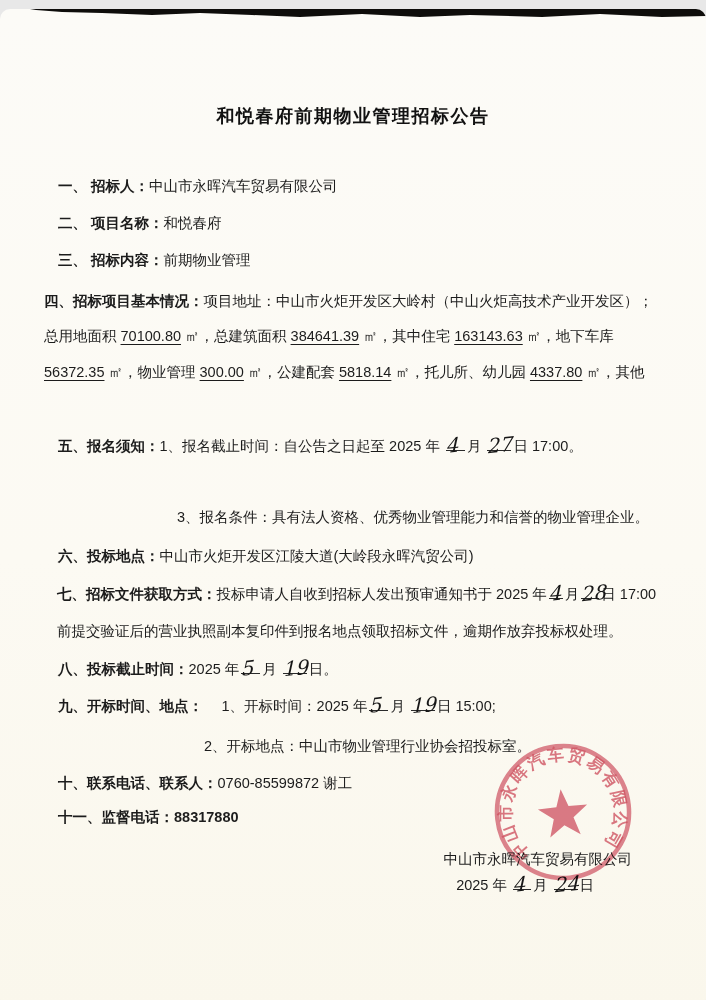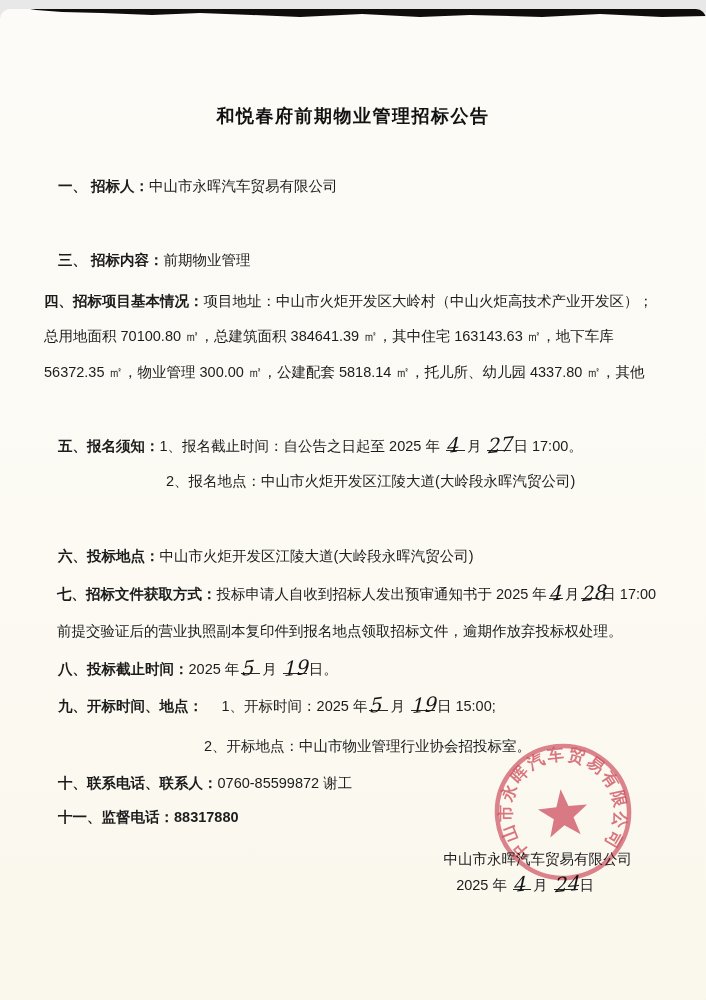--- a/index.html
+++ b/index.html
@@ -10,21 +10,21 @@
     color:#1c1c1c;overflow:hidden;border-radius:10px;
   }
   .scan-edge{position:absolute;top:0;left:0;width:706px;height:12px;}
   .title{
     position:absolute;top:95px;left:0;width:100%;text-align:center;
     font-size:18px;font-weight:bold;letter-spacing:1.5px;color:#111;
   }
   .line{position:absolute;font-size:14.5px;white-space:nowrap;line-height:20px;}
   .seg-p{font-weight:normal;}
   .seg-b{font-weight:bold;}
-  .seg-u{text-underline-offset:3px;}
+  .seg-u{text-decoration:underline;text-underline-offset:3px;}
   .blank{
     display:inline-block;position:relative;height:14px;vertical-align:baseline;
     border-bottom:1.4px solid #2a2a2a;margin:0 2px;
   }
   .hw{
     position:absolute;left:1px;bottom:-5px;
     font-family:"DejaVu Serif",serif;font-style:italic;font-weight:500;
     font-size:20px;line-height:20px;color:#161616;
     transform:rotate(-6deg) skewX(-8deg);transform-origin:50% 80%;
     white-space:nowrap;
@@ -41,28 +41,29 @@
 
 <div class="page">
 
   <svg class="scan-edge" viewBox="0 0 706 12" preserveAspectRatio="none" aria-hidden="true">
     <polygon fill="#0e0d0b" points="30,0 706,0 706,7 662,8 600,5 542,8 470,6 420,8 362,5 300,8 252,6 200,4 152,6 102,4 62,3 36,1"></polygon>
   </svg>
 
   <div class="title">和悦春府前期物业管理招标公告</div>
 
   <div class="line" style="left:58px;top:167px"><span class="seg-b">一、 </span><span class="seg-b">招标人：</span><span class="seg-p">中山市永晖汽车贸易有限公司</span></div>
+  <div class="line" style="left:58px;top:204px"><span class="seg-b">二、 </span><span class="seg-b">项目名称：</span><span class="seg-p">和悦春府</span></div>
   <div class="line" style="left:58px;top:241px"><span class="seg-b">三、 </span><span class="seg-b">招标内容：</span><span class="seg-p">前期物业管理</span></div>
 
   <div class="line" style="left:44px;top:282px"><span class="seg-b">四、</span><span class="seg-b">招标项目基本情况：</span><span class="seg-p">项目地址：中山市火炬开发区大岭村（中山火炬高技术产业开发区）；</span></div>
   <div class="line" style="left:44px;top:317px"><span class="seg-p">总用地面积 </span><span class="seg-u">70100.80</span><span class="seg-p"> ㎡，总建筑面积 </span><span class="seg-u">384641.39</span><span class="seg-p"> ㎡，其中住宅 </span><span class="seg-u">163143.63</span><span class="seg-p"> ㎡，地下车库</span></div>
   <div class="line" style="left:44px;top:353px"><span class="seg-u">56372.35</span><span class="seg-p"> ㎡，物业管理 </span><span class="seg-u">300.00</span><span class="seg-p"> ㎡，公建配套 </span><span class="seg-u">5818.14</span><span class="seg-p"> ㎡，托儿所、幼儿园 </span><span class="seg-u">4337.80</span><span class="seg-p"> ㎡，其他</span></div>
 
   <div class="line" style="left:58px;top:427px"><span class="seg-b">五、</span><span class="seg-b">报名须知：</span><span class="seg-p">1、报名截止时间：自公告之日起至 2025 年 </span><span class="blank" style="width: 19px;"><span class="hw">4</span></span><span class="seg-p">月 </span><span class="blank" style="width: 24px;"><span class="hw">27</span></span><span class="seg-p">日 17:00。</span></div>
-  <div class="line" style="left:166px;top:462px"><span class="seg-p">2、报名地点：中山市火炬开发区江陵大道(大岭段永晖汽贸公司)</span></div>
+  <div class="line" style="left:177px;top:498px"><span class="seg-p">3、报名条件：具有法人资格、优秀物业管理能力和信誉的物业管理企业。</span></div>
 
   <div class="line" style="left:58px;top:537px"><span class="seg-b">六、</span><span class="seg-b">投标地点：</span><span class="seg-p">中山市火炬开发区江陵大道(大岭段永晖汽贸公司)</span></div>
 
   <div class="line" style="left:57px;top:575px"><span class="seg-b">七、</span><span class="seg-b">招标文件获取方式：</span><span class="seg-p">投标申请人自收到招标人发出预审通知书于 2025 年</span><span class="blank" style="width: 14px;"><span class="hw">4</span></span><span class="seg-p">月</span><span class="blank" style="width: 18px;"><span class="hw">28</span></span><span class="seg-p">日 17:00</span></div>
   <div class="line" style="left:57px;top:612px"><span class="seg-p">前提交验证后的营业执照副本复印件到报名地点领取招标文件，逾期作放弃投标权处理。</span></div>
 
   <div class="line" style="left:58px;top:650px"><span class="seg-b">八、</span><span class="seg-b">投标截止时间：</span><span class="seg-p">2025 年</span><span class="blank" style="width: 19px;"><span class="hw">5</span></span><span class="seg-p">月 </span><span class="blank" style="width: 24px;"><span class="hw">19</span></span><span class="seg-p">日。</span></div>
 
   <div class="line" style="left:58px;top:687px"><span class="seg-b">九、</span><span class="seg-b">开标时间、地点：</span><span class="seg-p">　 1、开标时间：2025 年</span><span class="blank" style="width: 19px;"><span class="hw">5</span></span><span class="seg-p">月 </span><span class="blank" style="width: 24px;"><span class="hw">19</span></span><span class="seg-p">日 15:00;</span></div>
   <div class="line" style="left:204px;top:727px"><span class="seg-p">2、开标地点：中山市物业管理行业协会招投标室。</span></div>

